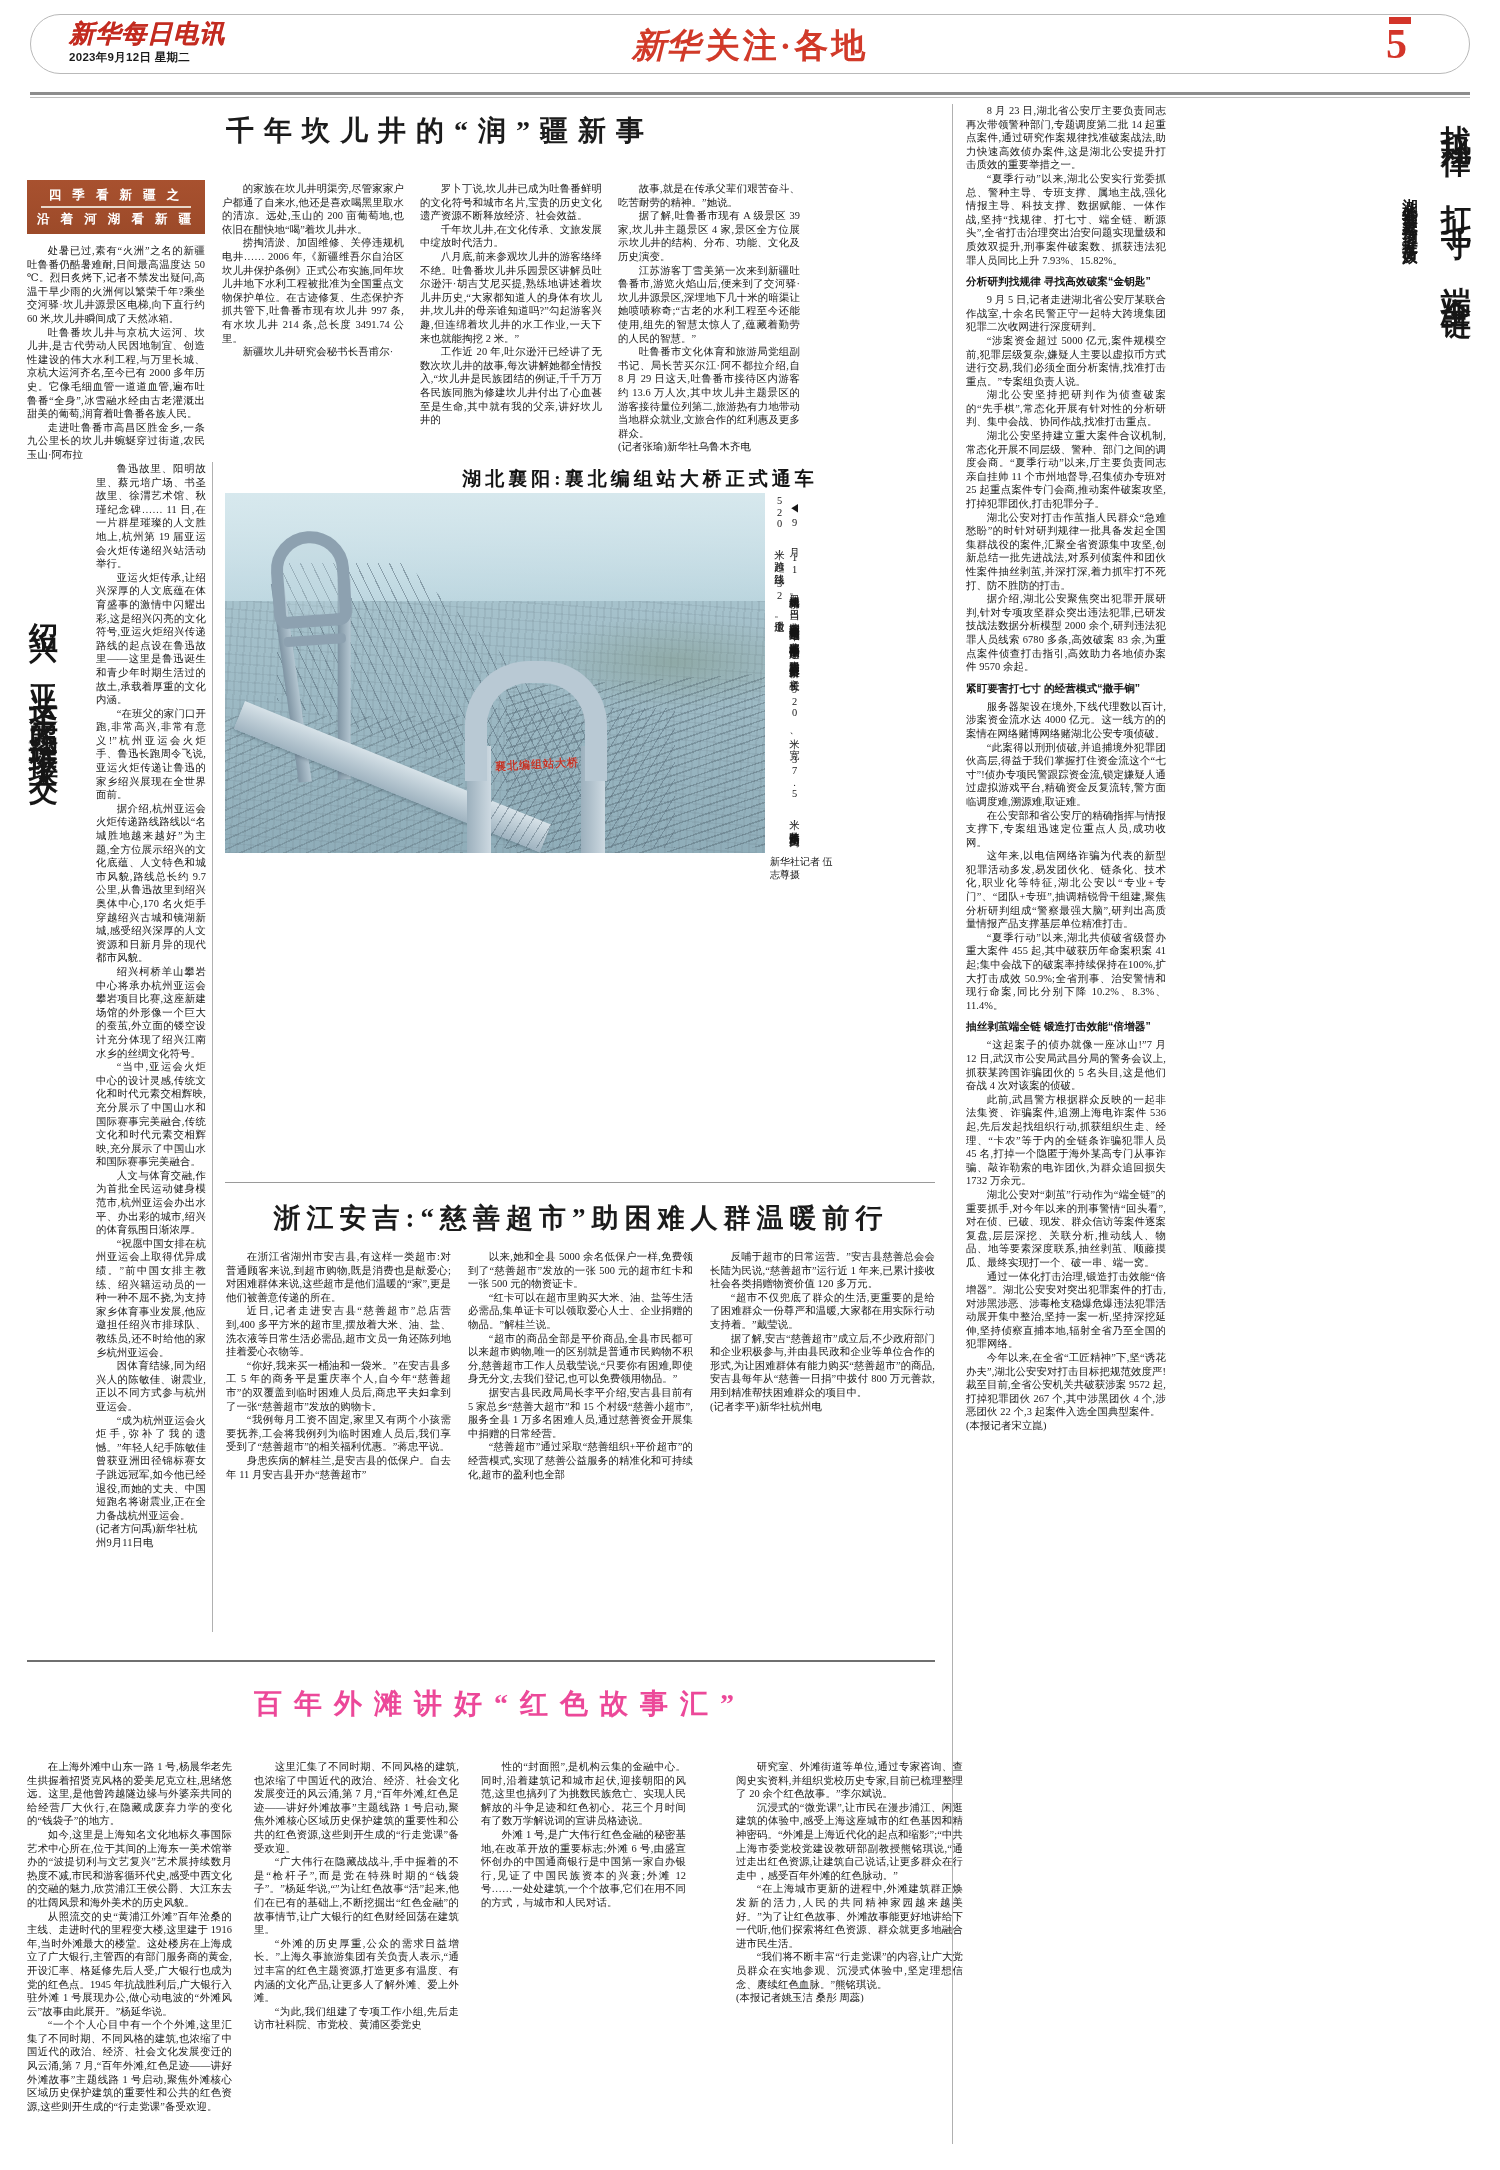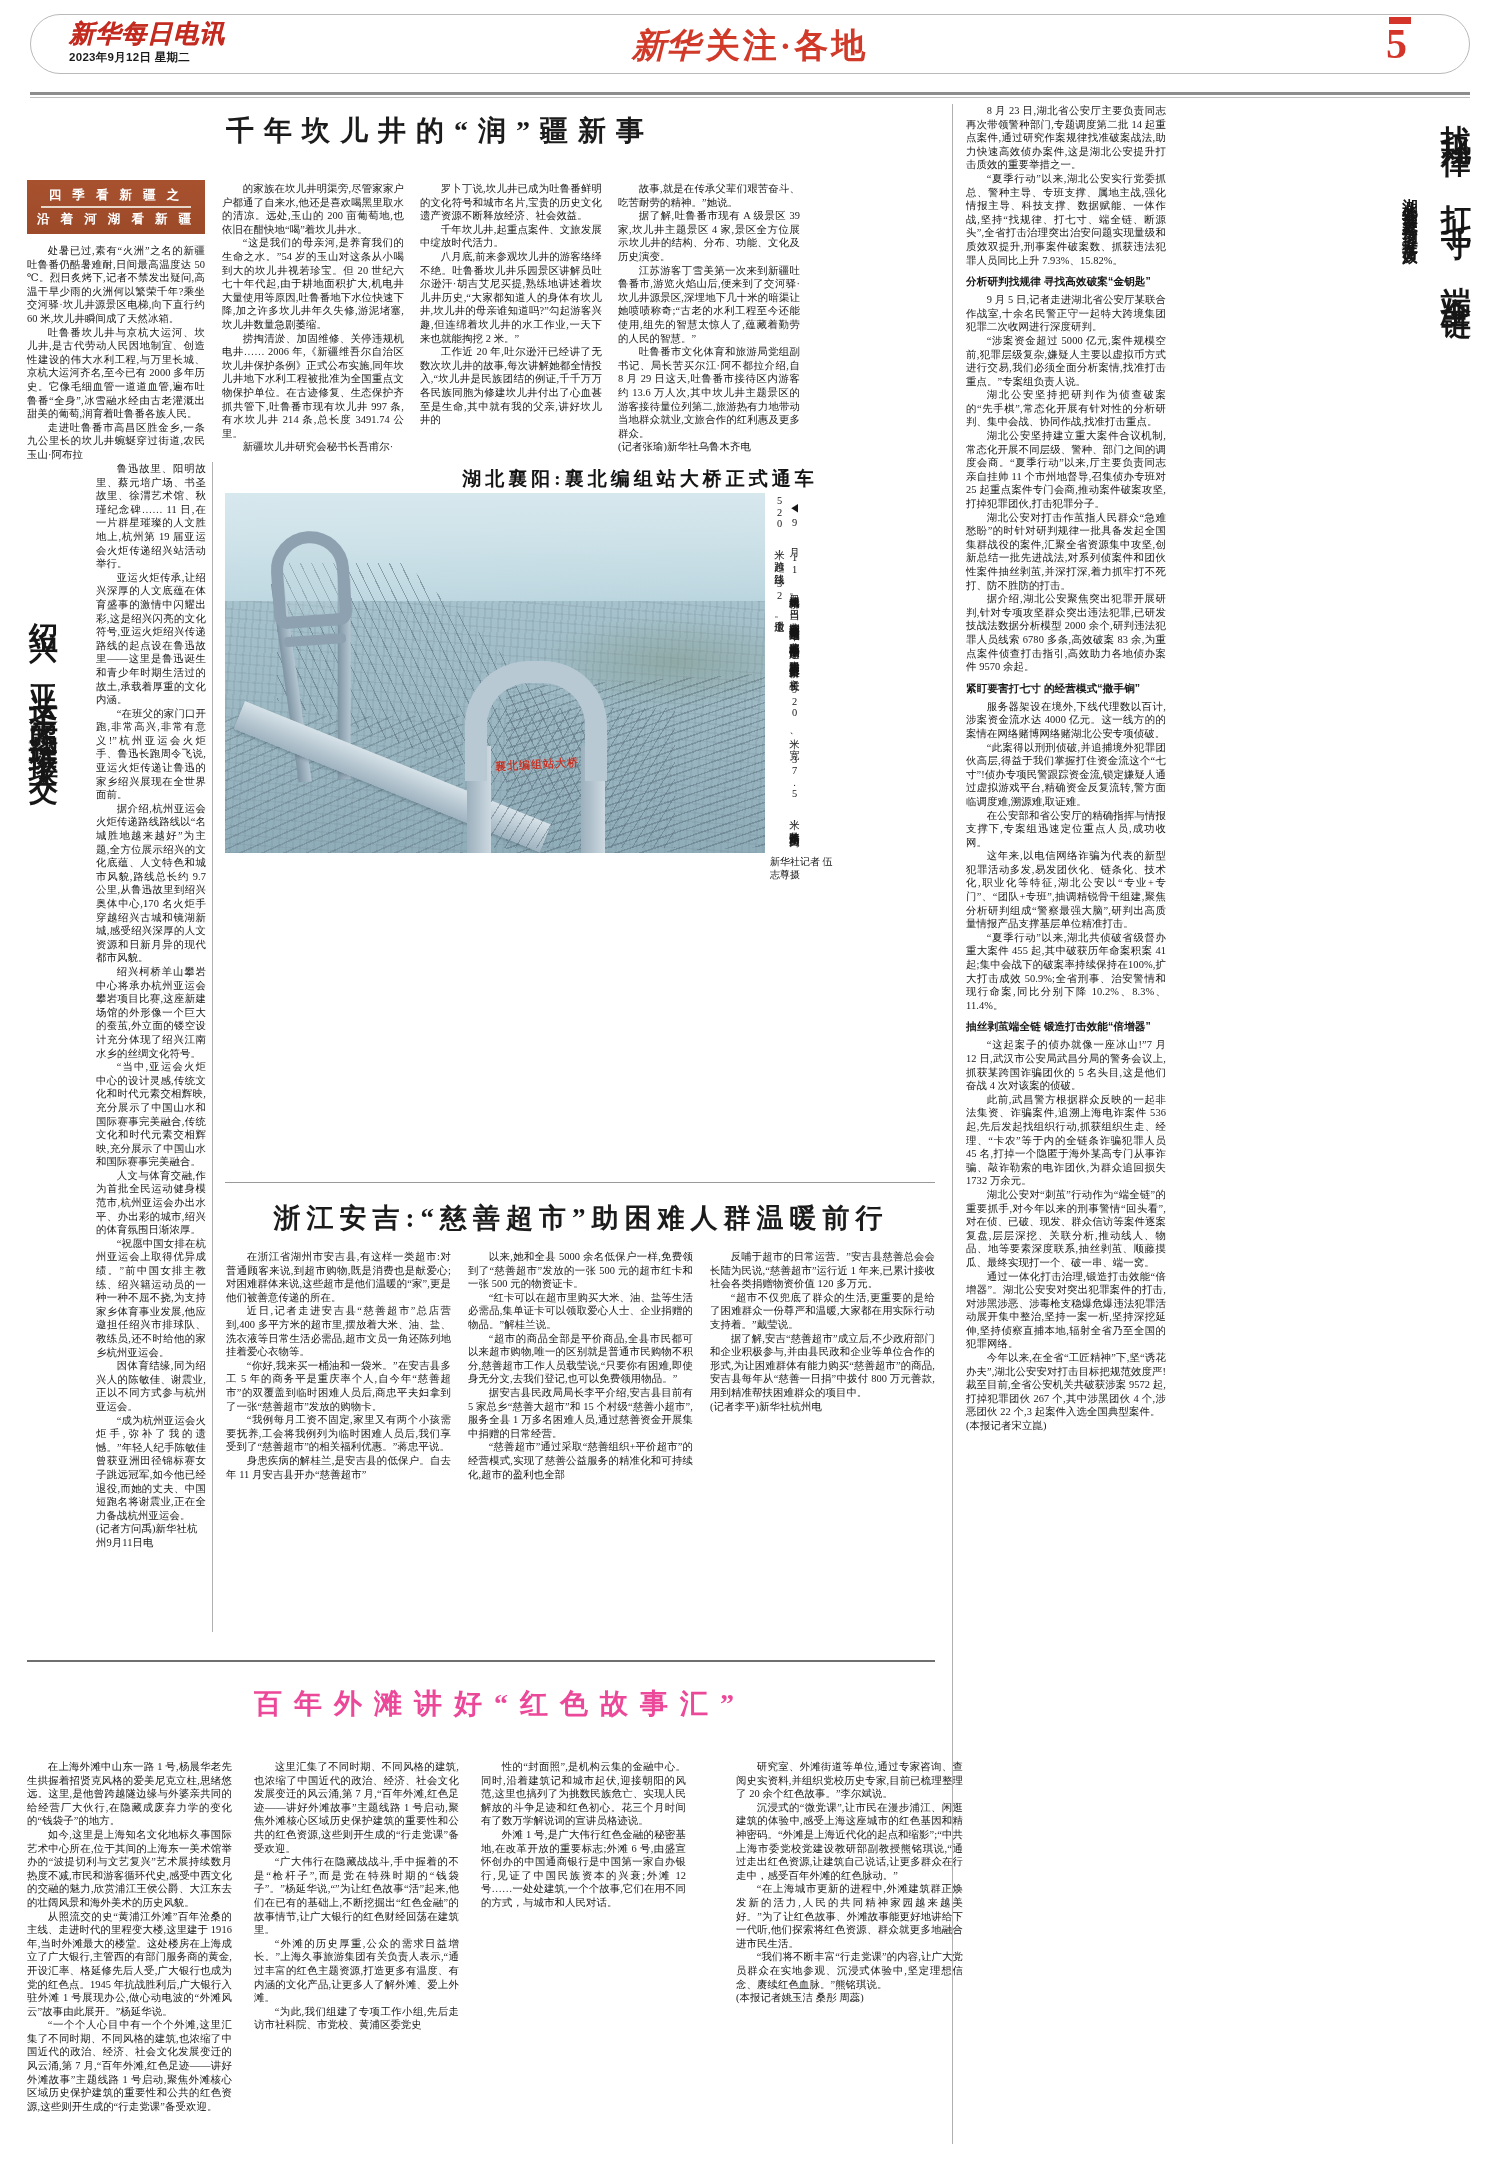--- a/index.html
+++ b/index.html
@@ -297,28 +297,27 @@
   </div>
 
   <div class="col bt" style="left:27px;top:244px;width:178px;">
     <p>处暑已过,素有“火洲”之名的新疆吐鲁番仍酷暑难耐,日间最高温度达 50 ℃。烈日炙烤下,记者不禁发出疑问,高温干旱少雨的火洲何以繁荣千年?乘坐交河驿·坎儿井源景区电梯,向下直行约 60 米,坎儿井瞬间成了天然冰箱。</p>
     <p>吐鲁番坎儿井与京杭大运河、坎儿井,是古代劳动人民因地制宜、创造性建设的伟大水利工程,与万里长城、京杭大运河齐名,至今已有 2000 多年历史。它像毛细血管一道道血管,遍布吐鲁番“全身”,冰雪融水经由古老灌溉出甜美的葡萄,润育着吐鲁番各族人民。</p>
     <p>走进吐鲁番市高昌区胜金乡,一条九公里长的坎儿井蜿蜒穿过街道,农民玉山·阿布拉</p>
   </div>
 
   <div class="col bt" style="left:222px;top:182px;width:182px;">
     <p>的家族在坎儿井明渠旁,尽管家家户户都通了自来水,他还是喜欢喝黑里取水的清凉。远处,玉山的 200 亩葡萄地,也依旧在酣快地“喝”着坎儿井水。</p>
-    <p>“这是我们的母亲河,是养育我们的生命之水。”54 岁的玉山对这条从小喝到大的坎儿井视若珍宝。但 20 世纪六七十年代起,由于耕地面积扩大,机电井大量使用等原因,吐鲁番地下水位快速下降,加之许多坎儿井年久失修,游泥堵塞,坎儿井数量急剧萎缩。</p>
     <p>捞掏清淤、加固维修、关停违规机电井…… 2006 年,《新疆维吾尔自治区坎儿井保护条例》正式公布实施,同年坎儿井地下水利工程被批准为全国重点文物保护单位。在古迹修复、生态保护齐抓共管下,吐鲁番市现有坎儿井 997 条,有水坎儿井 214 条,总长度 3491.74 公里。</p>
     <p>新疆坎儿井研究会秘书长吾甫尔·</p>
   </div>
 
   <div class="col bt" style="left:420px;top:182px;width:182px;">
     <p>罗卜丁说,坎儿井已成为吐鲁番鲜明的文化符号和城市名片,宝贵的历史文化遗产资源不断释放经济、社会效益。</p>
-    <p>千年坎儿井,起重点案件、文旅发展中绽放时代活力。</p>
+    <p>千年坎儿井,在文化传承、文旅发展中绽放时代活力。</p>
     <p>八月底,前来参观坎儿井的游客络绎不绝。吐鲁番坎儿井乐园景区讲解员吐尔逊汗·胡吉艾尼买提,熟练地讲述着坎儿井历史,“大家都知道人的身体有坎儿井,坎儿井的母亲谁知道吗?”勾起游客兴趣,但连绵着坎儿井的水工作业,一天下来也就能掏挖 2 米。”</p>
     <p>工作近 20 年,吐尔逊汗已经讲了无数次坎儿井的故事,每次讲解她都全情投入,“坎儿井是民族团结的例证,千千万万各民族同胞为修建坎儿井付出了心血甚至是生命,其中就有我的父亲,讲好坎儿井的</p>
   </div>
 
   <div class="col bt" style="left:618px;top:182px;width:182px;">
     <p>故事,就是在传承父辈们艰苦奋斗、吃苦耐劳的精神。”她说。</p>
     <p>据了解,吐鲁番市现有 A 级景区 39 家,坎儿井主题景区 4 家,景区全方位展示坎儿井的结构、分布、功能、文化及历史演变。</p>
     <p>江苏游客丁雪美第一次来到新疆吐鲁番市,游览火焰山后,便来到了交河驿·坎儿井源景区,深埋地下几十米的暗渠让她喷啧称奇;“古老的水利工程至今还能使用,组先的智慧太惊人了,蕴藏着勤劳的人民的智慧。”</p>
     <p>吐鲁番市文化体育和旅游局党组副书记、局长苦买尔江·阿不都拉介绍,自 8 月 29 日这天,吐鲁番市接待区内游客约 13.6 万人次,其中坎儿井主题景区的游客接待量位列第二,旅游热有力地带动当地群众就业,文旅合作的红利惠及更多群众。</p>
     <p class="end">(记者张瑜)新华社乌鲁木齐电</p>

